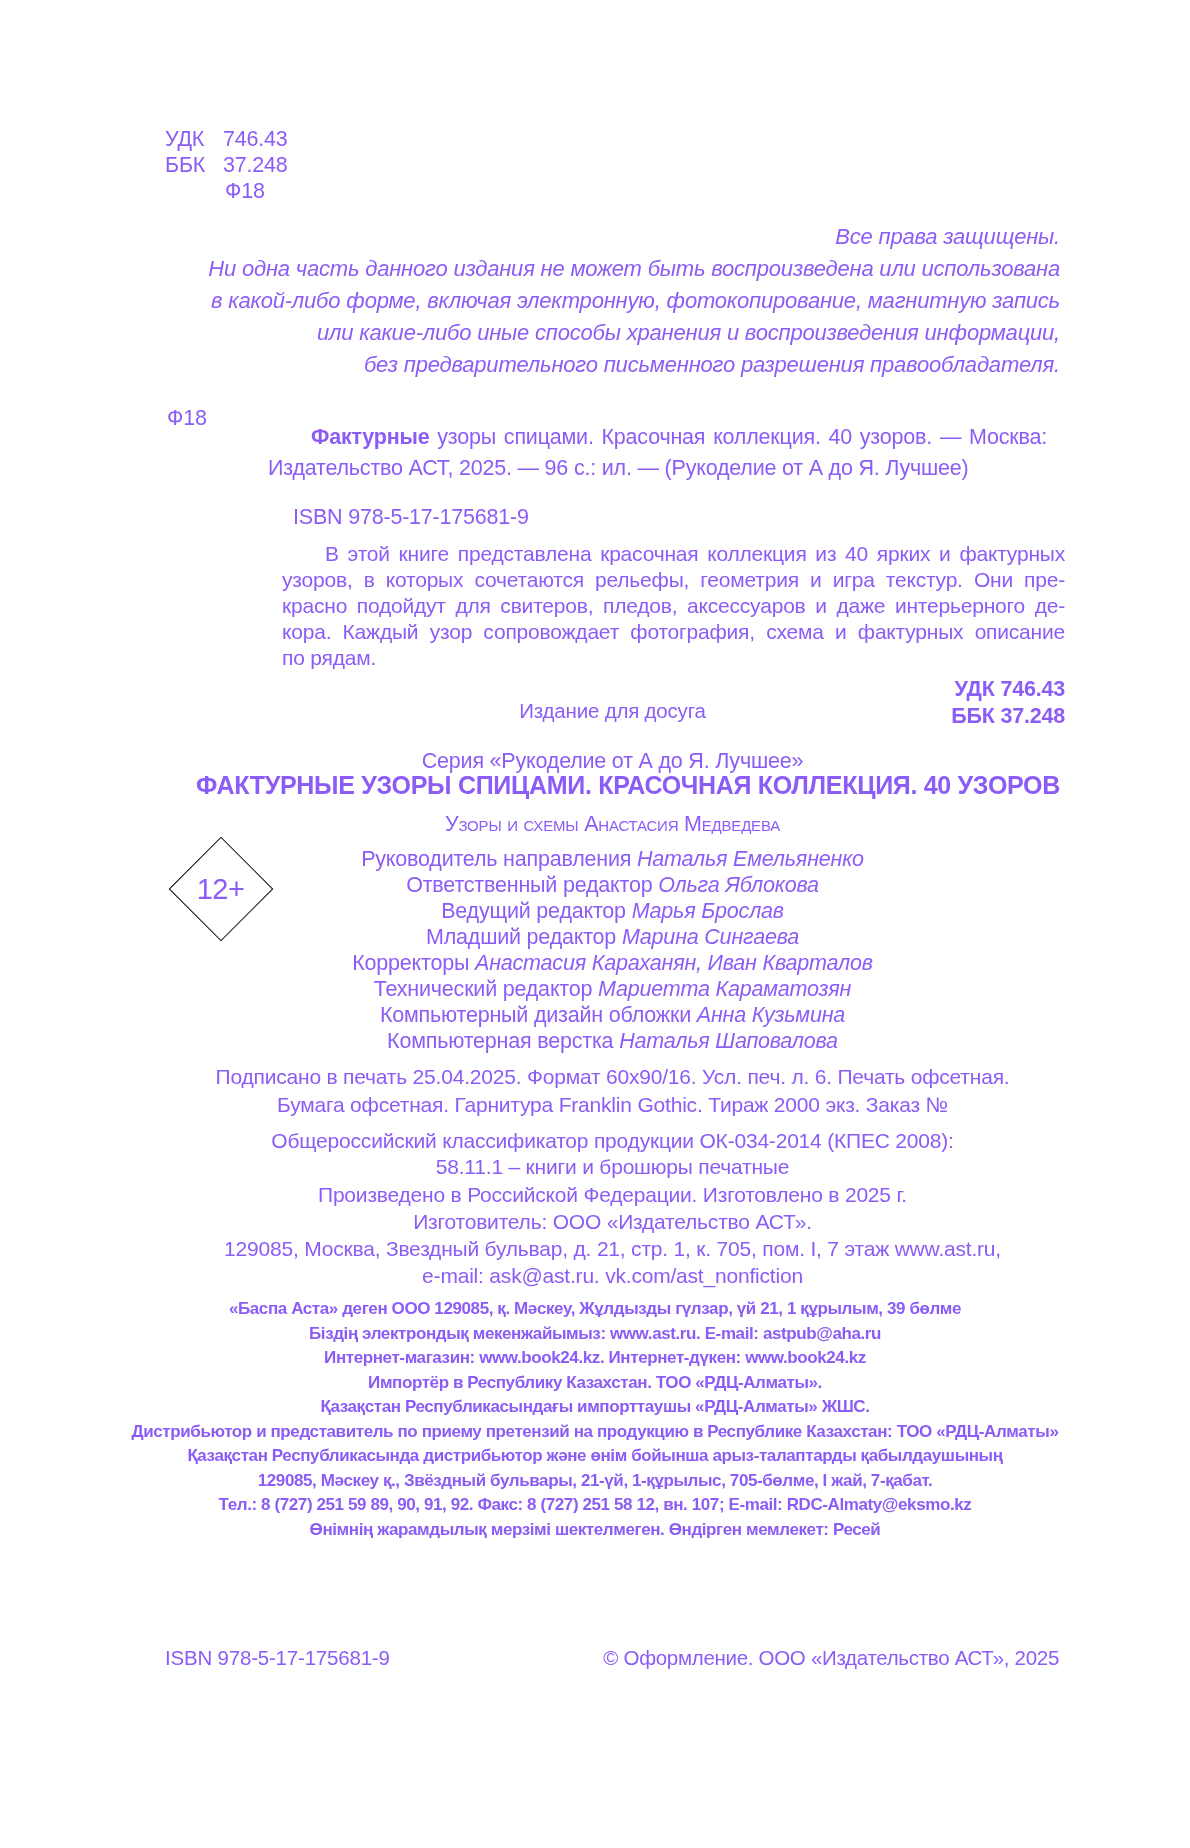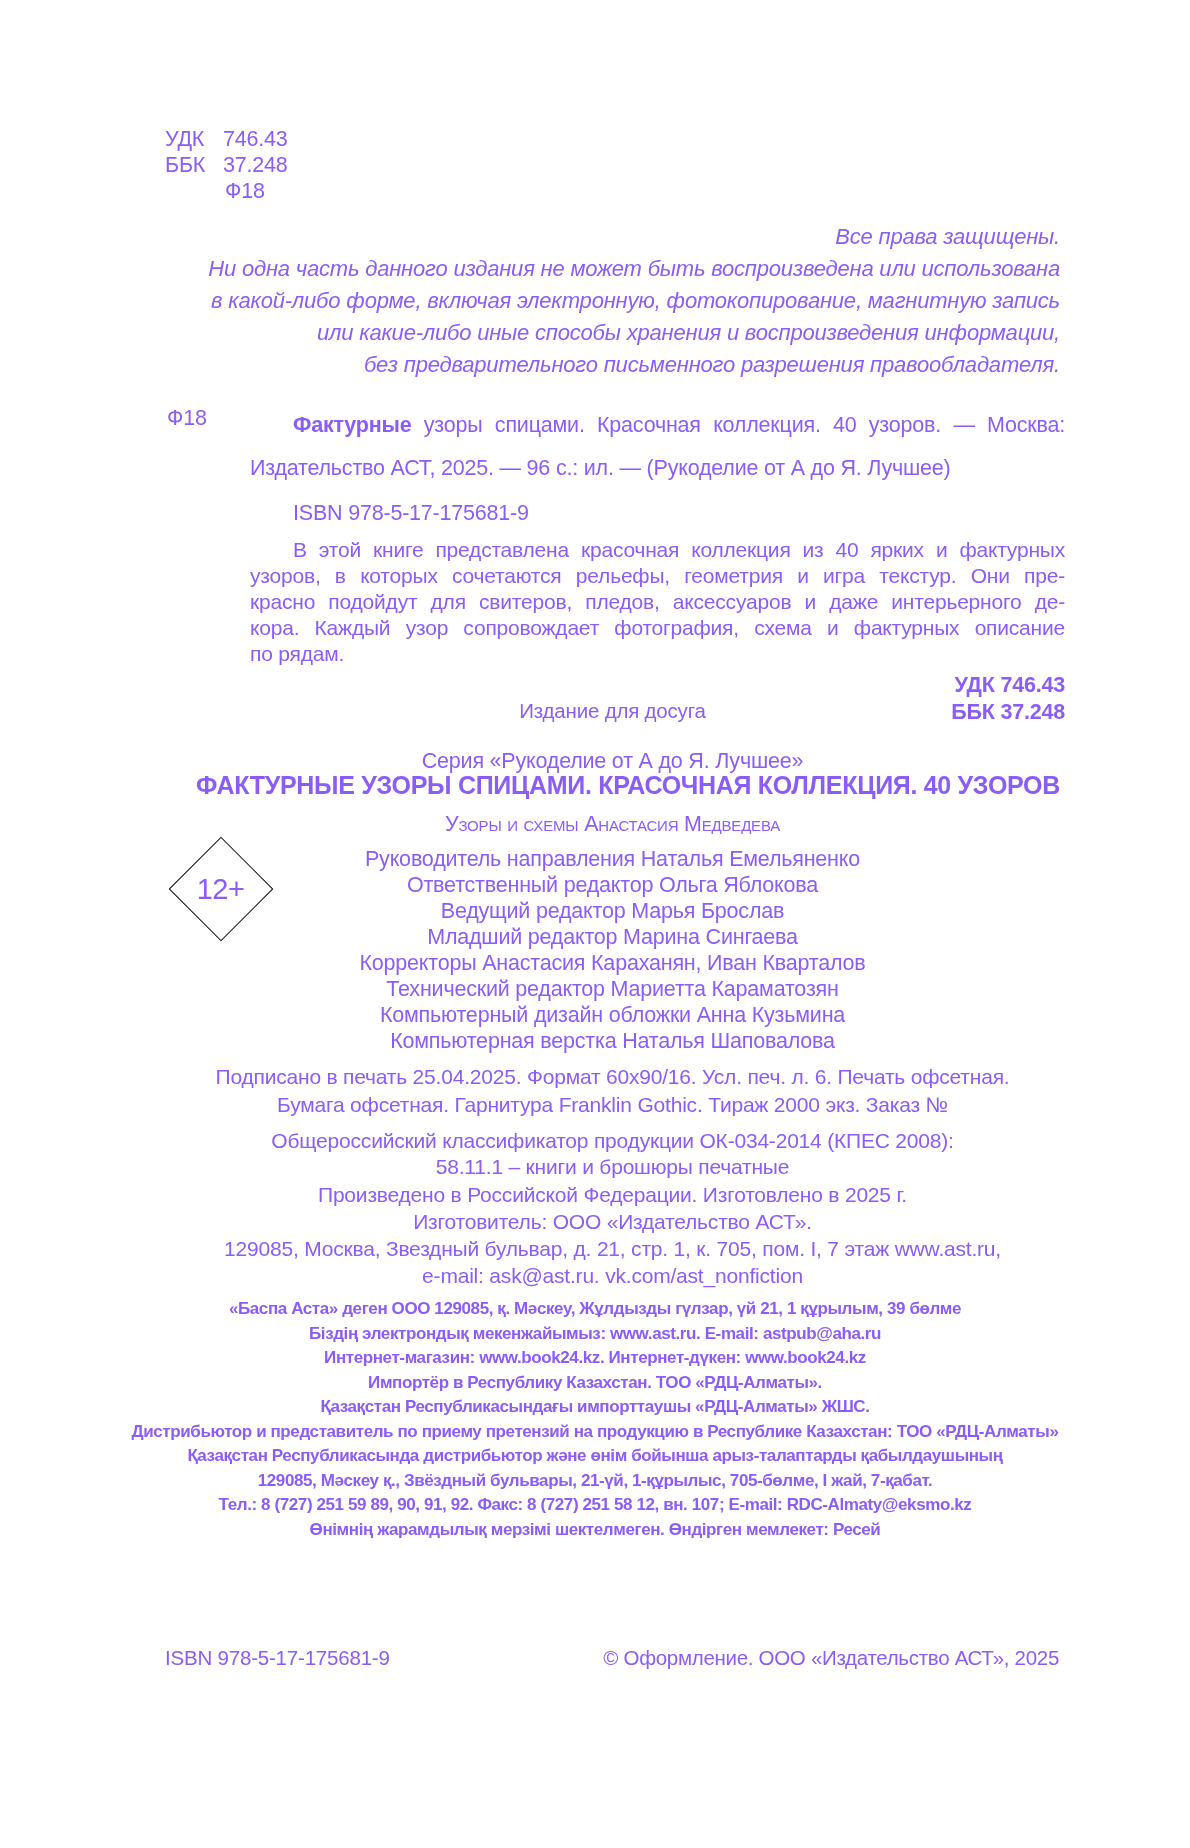--- a/index.html
+++ b/index.html
@@ -20,37 +20,37 @@
   .code-label { display: inline-block; width: 58px; }
   .author-sign-top { margin-left: 60px; }
 
   
   .rights { top: 221px; left: 130px; width: 930px; text-align: right;
             font-style: italic; font-size: 22px; line-height: 32px; }
 
   
   .card { top: 404px; left: 250px; width: 815px; font-size: 21.5px; }
   .card .sign { position: absolute; left: -83px; top: 2px; font-size: 21.5px; }
-  .card-desc { margin: 0; text-indent: 43px; text-align: justify; line-height: 43px; }
+  .card-desc { margin: 18px; text-indent: 43px; text-align: justify; line-height: 31px; }
   .card-isbn { margin: 8px 0 0 0; text-indent: 43px; line-height: 30px; }
   .annotation { margin-top: 9px; font-size: 21px; }
-  .annotation div { line-height: 26px; text-align: justify; text-align-last: justify; }
+  .annotation div { line-height: 26px; text-align: justify; text-align-last: justify; margin-left: 32px; }
   .annotation div:first-of-type { text-indent: 43px; }
   .annotation div:last-of-type { text-align: center; text-align-last: left; }
   .card-codes { margin-top: 5px; text-align: right; font-weight: bold; line-height: 27px; }
 
   
   .centered { left: 165px; width: 895px; text-align: center; }
   .edition { top: 699px; font-size: 20.5px; }
   .edition .series { font-size: 21.5px; margin-top: 26px; }
   .main-title { top: 771px; font-size: 25px; font-weight: bold; letter-spacing: -0.3px; margin: 0; text-align: right; }
   .byline { top: 812px; font-size: 21.5px; font-variant: small-caps; }
   .credits { top: 846px; font-size: 21.5px; }
   .credits div { line-height: 26px; }
-  .credits .name { }
+  .credits .name { font-style: italic; }
 
   
   .age-badge {
     left: 184px; top: 852px; width: 72px; height: 72px;
     border: 1.5px solid #000; transform: rotate(45deg);
     display: flex; align-items: center; justify-content: center;
     background: #fff;
   }
   .age-badge span { transform: rotate(-45deg); font-size: 29px; letter-spacing: -0.5px; }
 

